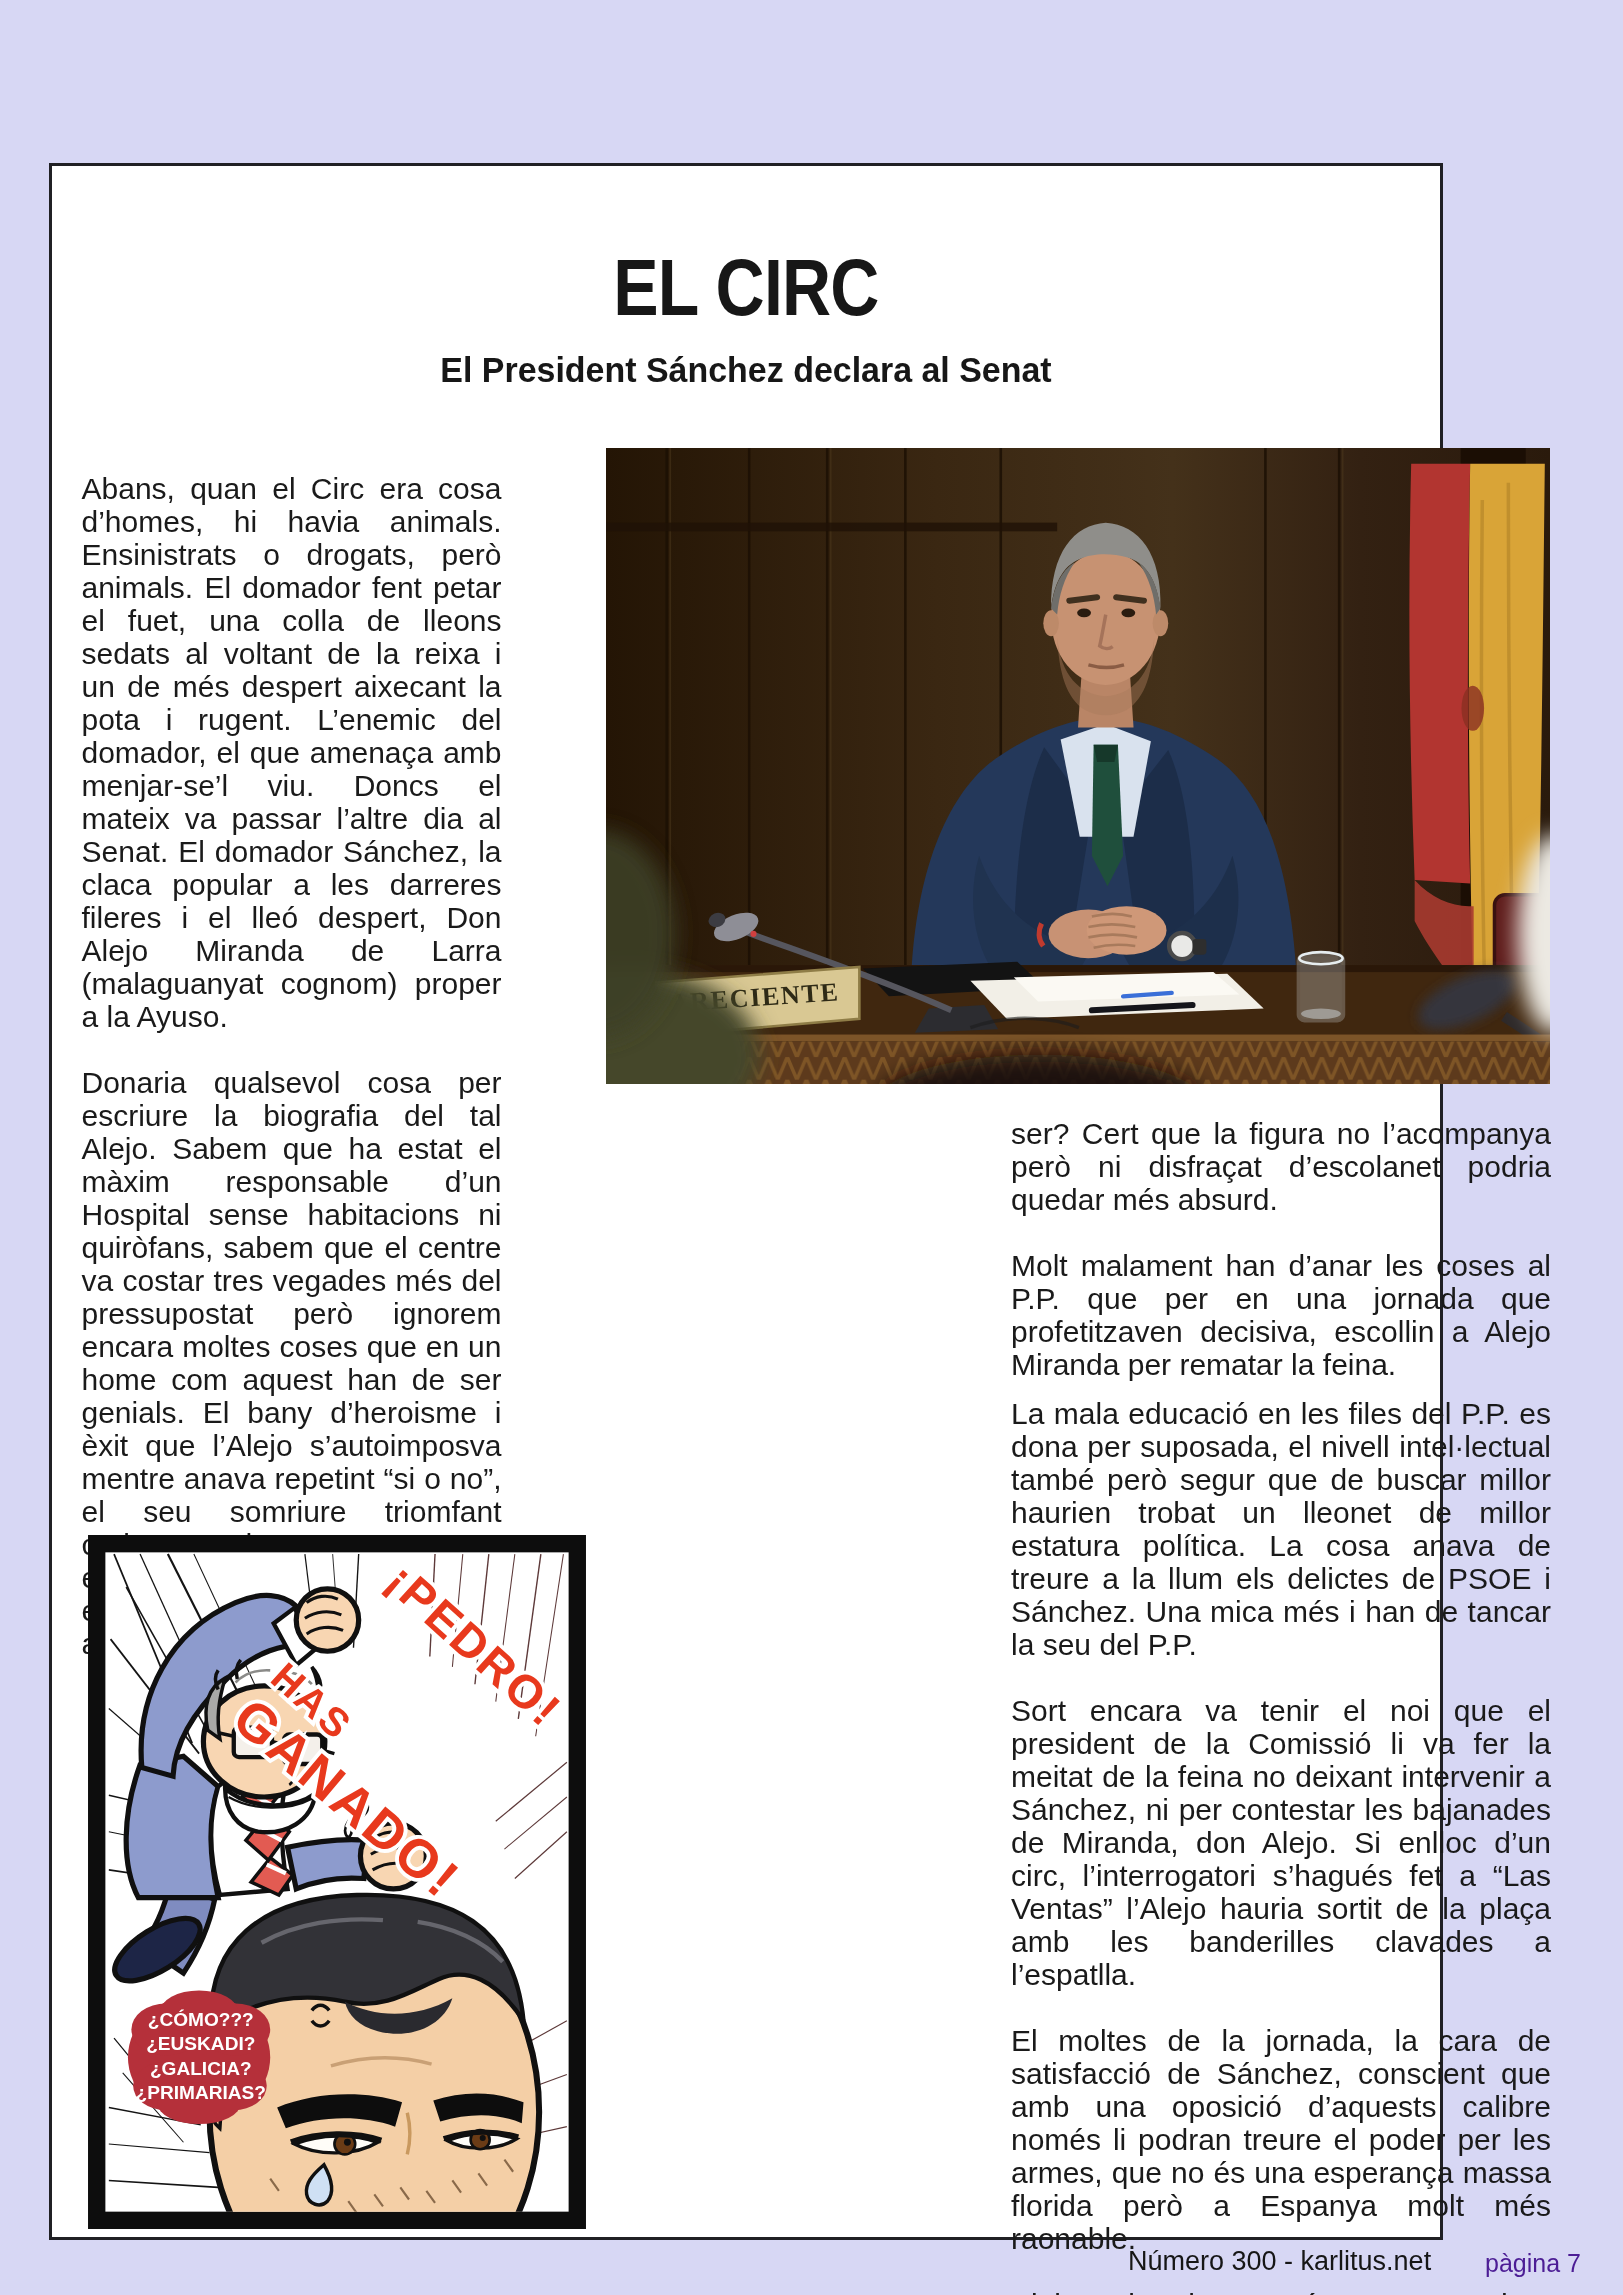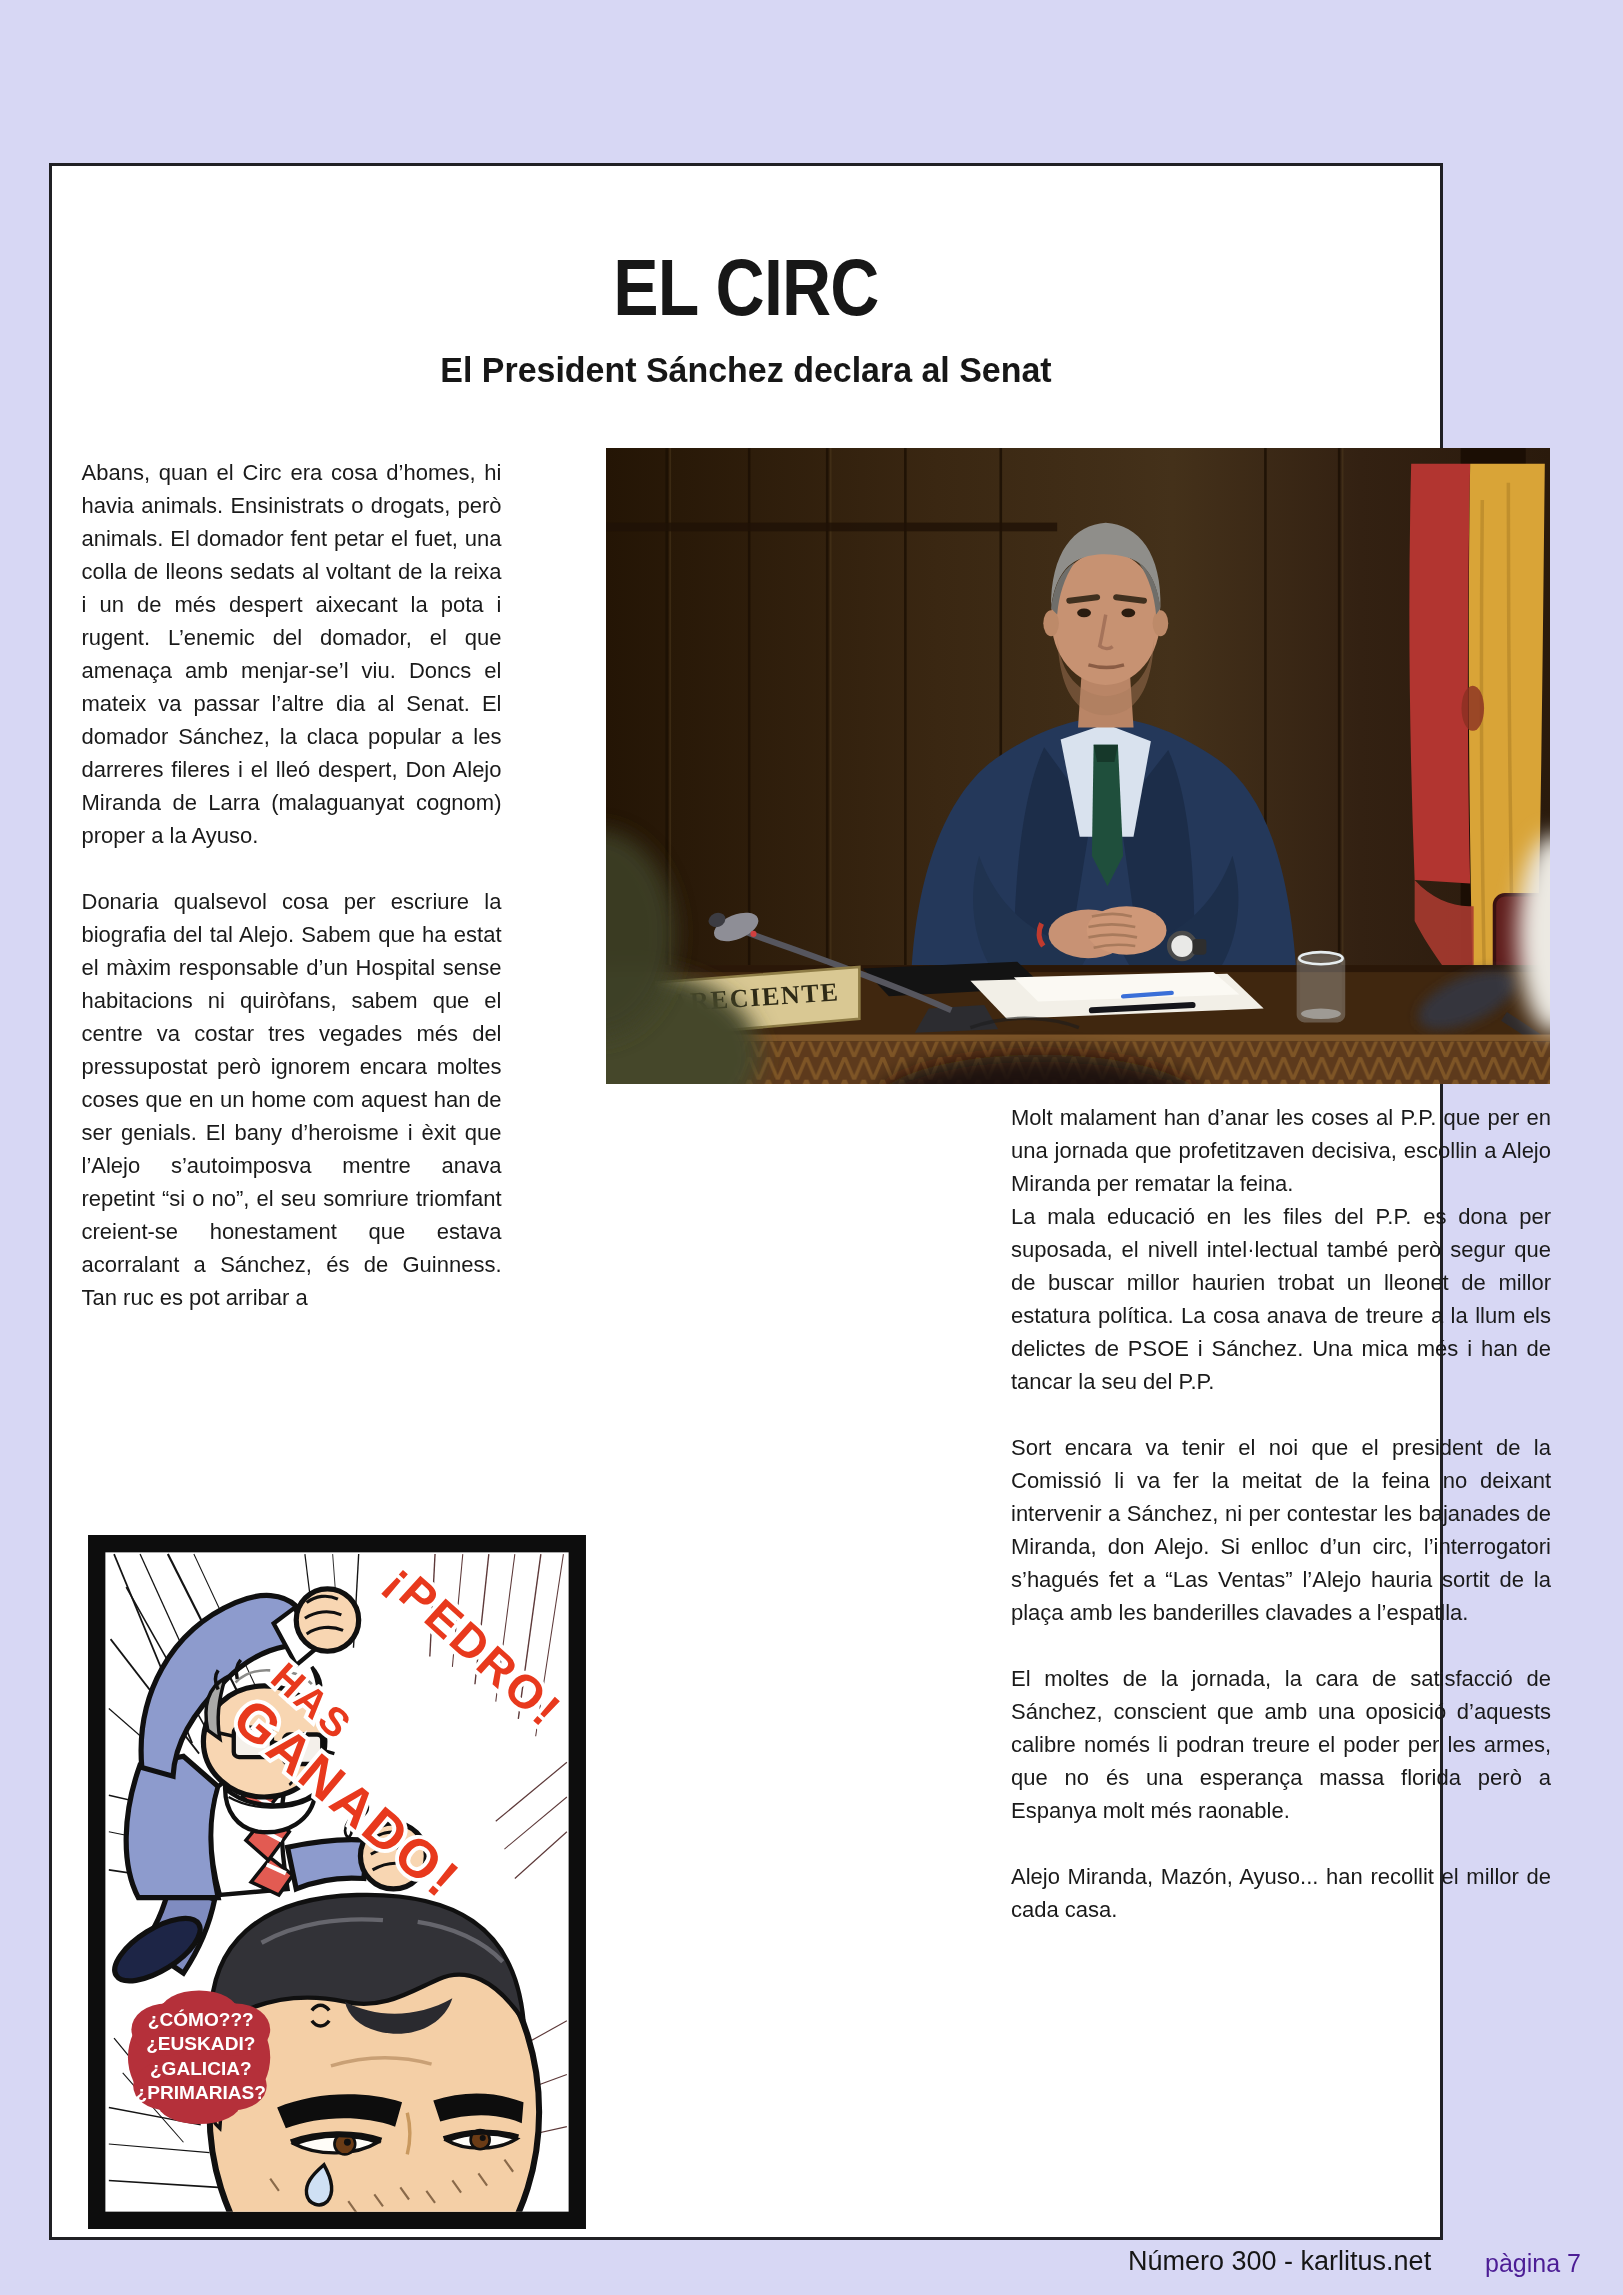--- a/index.html
+++ b/index.html
@@ -27,22 +27,22 @@
     text-align:center; font-size:80px; font-weight:bold; color:#171717;
     transform:scaleX(0.85); letter-spacing:-0.9px;
   }
   .article-subtitle {
     position:absolute; left:0; right:0; top:184px; margin:0;
     text-align:center; font-size:35px; font-weight:bold; color:#171717;
     transform:scaleX(0.97);
   }
   .col { position:absolute; color:#1a1a1a; }
   .col p {
-    margin:0 0 33px 0; text-align:justify;
-    font-size:22px; line-height:33px;
+    margin:16px 0 33px 0; text-align:justify;
+    font-size:30px; line-height:33px;
   }
   .col p.no-gap { margin-bottom:0; }
   .col-left  { left:29.5px;  top:290px;  width:420px; }
   .col-right { left:959px; top:935px; width:540px; }
   .photo-wrap {
     position:absolute; left:554px; top:282px; width:944px; height:636px;
     overflow:hidden; background:#2c1c0e;
   }
   .cartoon-wrap {
     position:absolute; left:36px; top:1369px; width:498px; height:694px;
@@ -185,20 +185,21 @@
         </g>
 
         <ellipse cx="28" cy="700" rx="150" ry="100" fill="#45472c" filter="url(#blur12)"></ellipse>
         <ellipse cx="-10" cy="560" rx="90" ry="120" fill="#3e4026" filter="url(#blur12)" opacity="0.9"></ellipse>
         <ellipse cx="500" cy="757" rx="190" ry="58" fill="#191007" filter="url(#blur12)" opacity="0.9"></ellipse>
         <ellipse cx="1093" cy="560" rx="42" ry="115" fill="#ece9e2" filter="url(#blur12)"></ellipse>
       </svg>
     </div>
 
     <div class="col col-right">
+      <p>ser? Cert que la figura no l’acompanya però ni disfraçat d’escolanet podria quedar més absurd.</p>
       <p class="no-gap">Molt malament han d’anar les coses al P.P. que per en una jornada que profetitzaven decisiva, escollin a Alejo Miranda per rematar la feina.</p>
       <p>La mala educació en les files del P.P. es dona per suposada, el nivell intel·lectual també però segur que de buscar millor haurien trobat un lleonet de millor estatura política. La cosa anava de treure a la llum els delictes de PSOE i Sánchez. Una mica més i han de tancar la seu del P.P.</p>
       <p>Sort encara va tenir el noi que el president de la Comissió li va fer la meitat de la feina no deixant intervenir a Sánchez, ni per contestar les bajanades de Miranda, don Alejo.  Si enlloc d’un circ, l’interrogatori s’hagués fet a “Las Ventas” l’Alejo hauria sortit de la plaça amb les banderilles clavades a l’espatlla.</p>
       <p>El moltes de la jornada, la cara de satisfacció de Sánchez, conscient que amb una oposició d’aquests calibre només li podran treure el poder per les armes, que no és una esperança massa florida però a Espanya molt més raonable.</p>
       <p>Alejo Miranda, Mazón, Ayuso... han recollit el millor de cada casa.</p>
     </div>
 
     <div class="cartoon-wrap">
       <svg width="498" height="694" viewBox="0 0 574 800">
         <defs>

